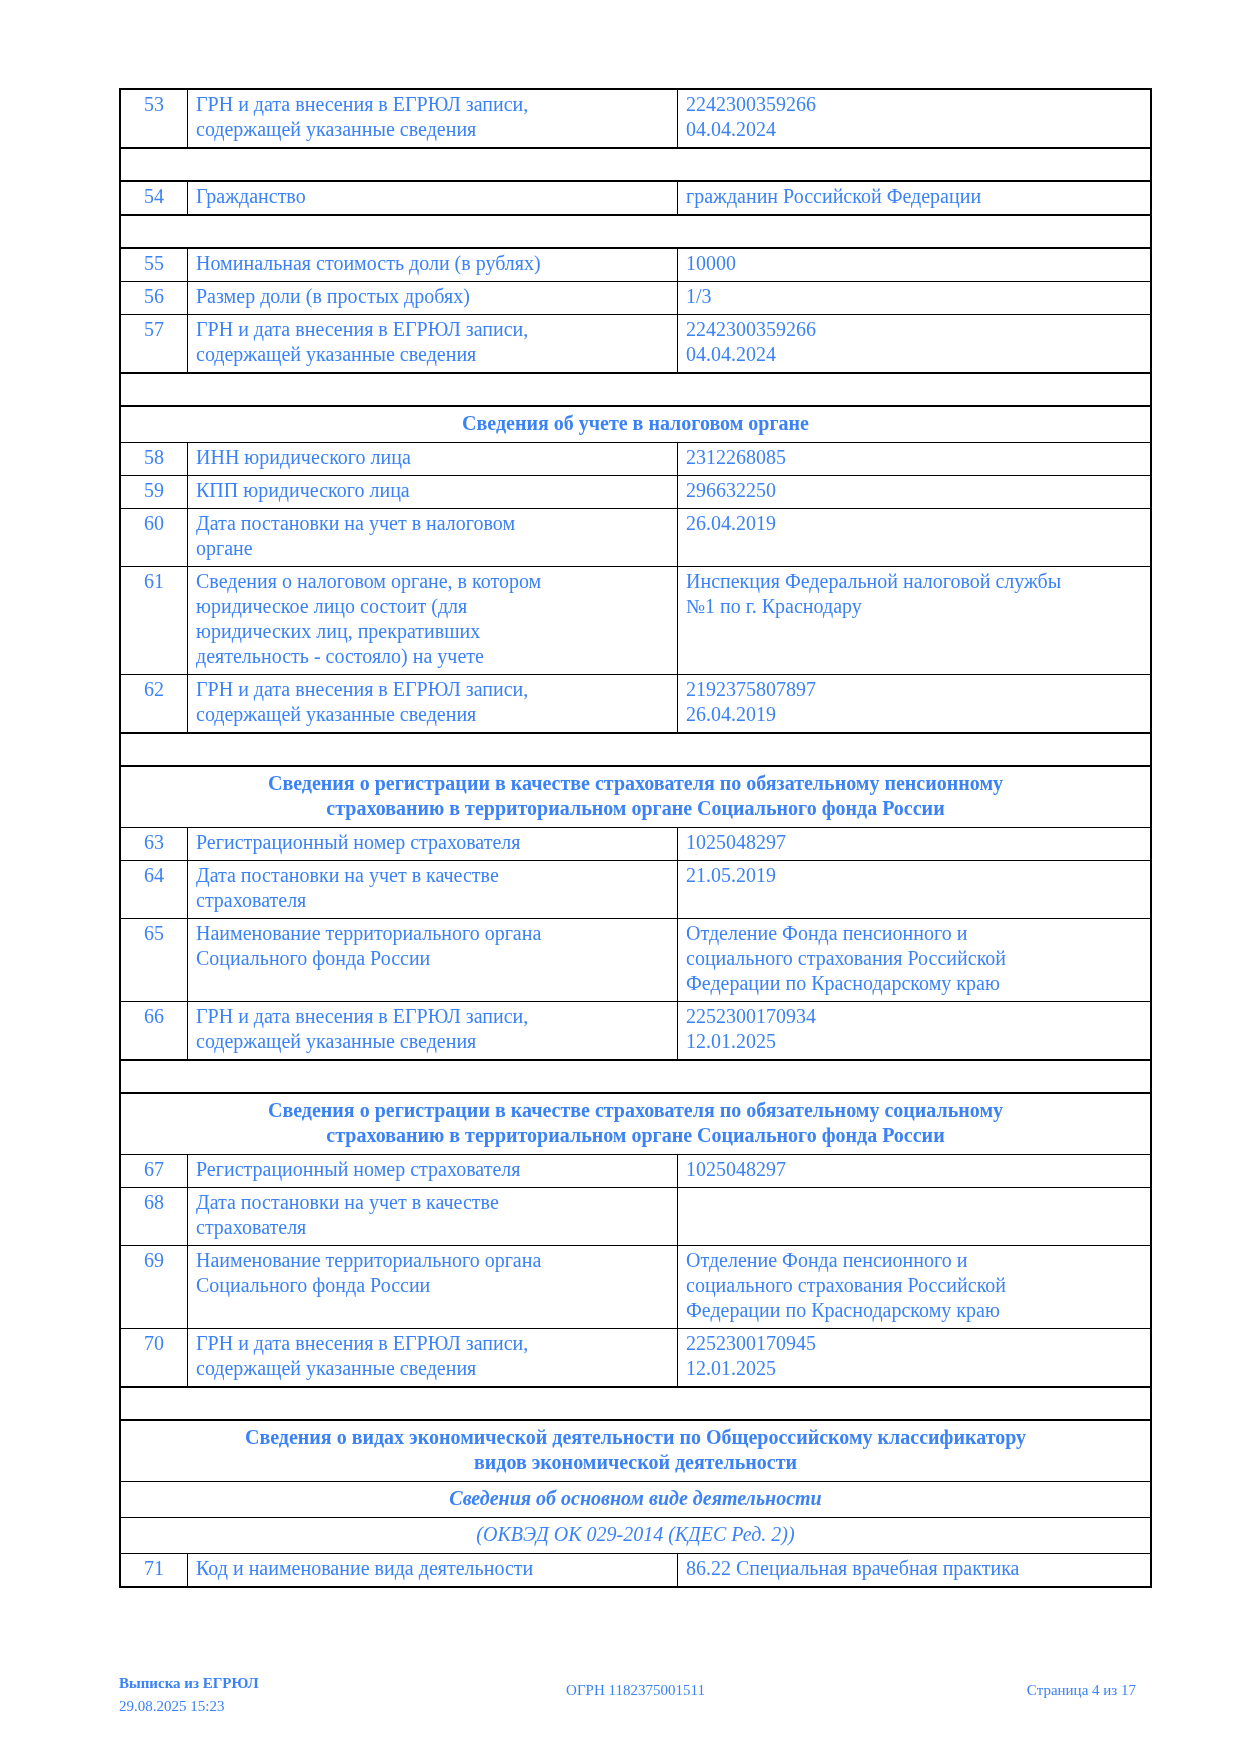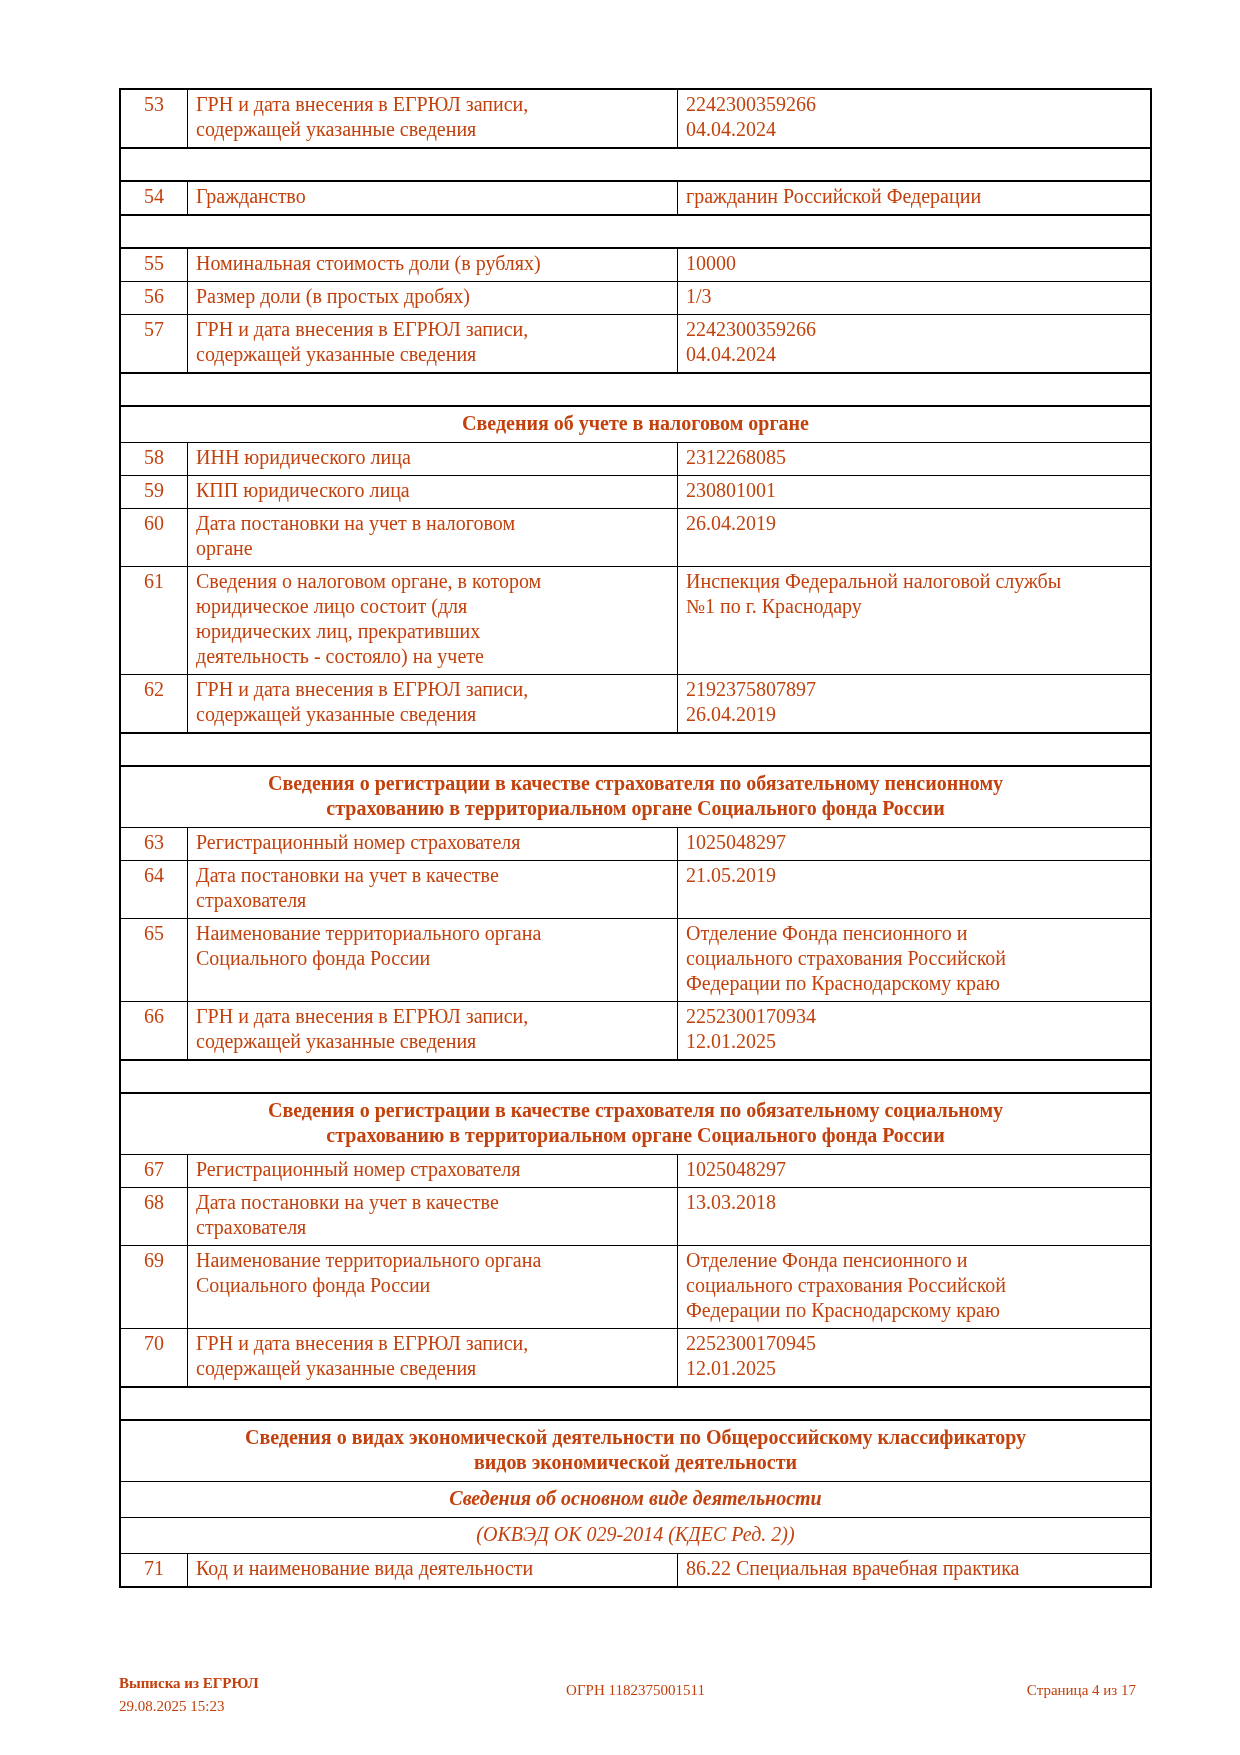--- a/index.html
+++ b/index.html
@@ -1,19 +1,19 @@
 <!DOCTYPE html>
 <html><head>
 <meta charset="utf-8">
 <style>
   html,body { margin:0; padding:0; background:#888; }
   .page {
     width:1240px; height:1755px; background:#ffffff;
     position:relative; margin:0 auto;
-    font-family:"Liberation Serif", serif; color:#c2410c;
+    font-family:"Liberation Serif", serif; color:#3b82f6;
   }
   .egrul-table {
     position:absolute; left:119px; top:88px; width:1033px;
     border:2px solid #000; box-sizing:border-box; background:#fff;
   }
   .tblock { border-top:1px solid #000; box-sizing:border-box; }
   .tblock:first-child { border-top:0; }
   .tblock.spacer { height:33px; border-top-width:2px; }
   .tblock.spacer + .tblock { border-top-width:2px; }
   .row { display:grid; grid-template-columns:67px 490px 1fr; }
@@ -104,21 +104,21 @@
         <div class="cell value">
           <div>2312268085</div>
         </div>
       </div>
       <div class="tblock row">
         <div class="cell num">59</div>
         <div class="cell label">
           <div>КПП юридического лица</div>
         </div>
         <div class="cell value">
-          <div>230801001</div>
+          <div>296632250</div>
         </div>
       </div>
       <div class="tblock row">
         <div class="cell num">60</div>
         <div class="cell label">
           <div>Дата постановки на учет в налоговом</div>
           <div>органе</div>
         </div>
         <div class="cell value">
           <div>26.04.2019</div>
@@ -207,23 +207,20 @@
         </div>
         <div class="cell value">
           <div>1025048297</div>
         </div>
       </div>
       <div class="tblock row">
         <div class="cell num">68</div>
         <div class="cell label">
           <div>Дата постановки на учет в качестве</div>
           <div>страхователя</div>
-        </div>
-        <div class="cell value">
-          <div>13.03.2018</div>
         </div>
       </div>
       <div class="tblock row">
         <div class="cell num">69</div>
         <div class="cell label">
           <div>Наименование территориального органа</div>
           <div>Социального фонда России</div>
         </div>
         <div class="cell value">
           <div>Отделение Фонда пенсионного и</div>

